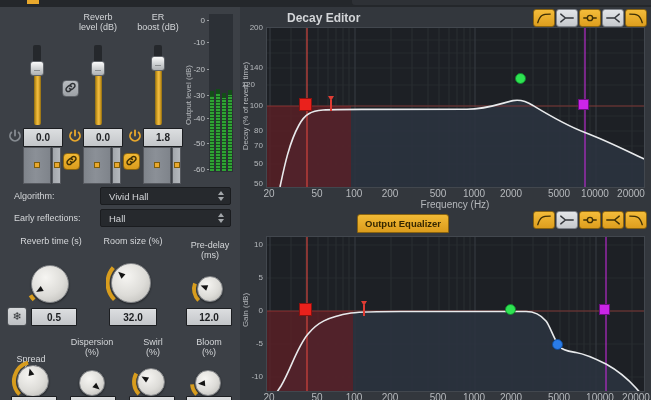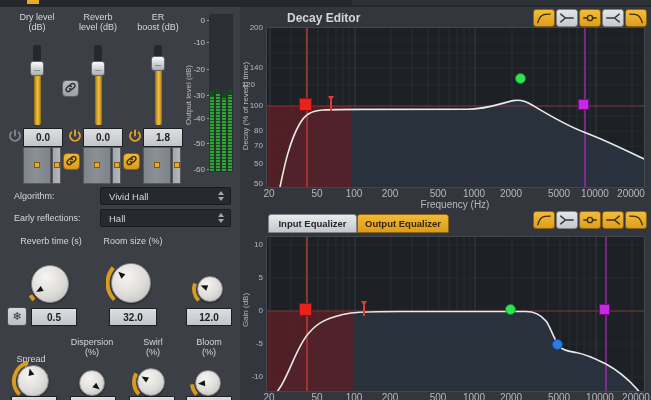--- a/index.html
+++ b/index.html
@@ -88,24 +88,20 @@
 </head>
 <body>
 
 <div id="root">
   <div class="abs" id="left-bg"></div>
   <div class="abs" id="right-bg"></div>
   <div class="abs" id="top-strip"></div>
   <div class="abs" id="top-strip-inner"></div>
   <div class="abs" id="logo-frag"></div>
 
-  <div class="abs lbl" style="left:4px;top:12px;width:66px;">
-    <span>Dry level</span><br>
-    <span>(dB)</span>
-  </div>
   <div class="abs lbl" style="left:66px;top:12px;width:64px;">
     <span>Reverb</span><br>
     <span>level (dB)</span>
   </div>
   <div class="abs lbl" style="left:126px;top:12px;width:64px;">
     <span>ER</span><br>
     <span>boost (dB)</span>
   </div>
 
   <div class="abs trk-dark" style="left:33px;top:45px;height:18px;"></div>
@@ -216,20 +212,24 @@
   <div class="abs ddl" style="left:100px;top:209px;width:131px;">
     <span>Hall</span>
     <span class="spin">
         <i class="up"></i>
         <i class="dn"></i>
       </span>
   </div>
 
   <div class="abs lbl" style="left:6px;top:236px;width:90px;">Reverb time (s)</div>
   <div class="abs lbl" style="left:88px;top:236px;width:90px;">Room size (%)</div>
+  <div class="abs lbl" style="left:180px;top:240px;width:60px;">
+    <span>Pre-delay</span><br>
+    <span>(ms)</span>
+  </div>
 
   <svg class="arc" style="left:25px;top:259px;" width="50" height="50" viewBox="-25 -25 50 50">
       <path d="M-15.9 15.9A22.5 22.5 0 0 1 -19.5 11.3"></path>
     </svg>
   <div class="abs knob" style="left:31px;top:265px;width:38px;height:38px;">
     <div class="ptr" style="transform:rotate(-120deg);">
         <i></i>
       </div>
   </div>
 
@@ -377,21 +377,20 @@
   <div class="abs xt" style="left:354px;top:188px;">100</div>
   <div class="abs xt" style="left:390px;top:188px;">200</div>
   <div class="abs xt" style="left:438px;top:188px;">500</div>
   <div class="abs xt" style="left:474px;top:188px;">1000</div>
   <div class="abs xt" style="left:511px;top:188px;">2000</div>
   <div class="abs xt" style="left:559px;top:188px;">5000</div>
   <div class="abs xt" style="left:595px;top:188px;">10000</div>
   <div class="abs xt" style="left:631px;top:188px;">20000</div>
   <div class="abs small xt" style="left:455px;top:199px;">Frequency (Hz)</div>
 
-  <div class="abs tab inactive" style="left:268px;top:214px;width:89px;">Input Equalizer</div>
   <div class="abs tab active" style="left:357px;top:214px;width:92px;">Output Equalizer</div>
 
   <div class="abs frow" style="left:533px;top:211px;">
     <div class="fbtn on">
         <svg width="18" height="14" viewBox="0 0 22 18">
           <path d="M3 15C6 5 9 4 19 4"></path>
         </svg>
       </div>
     <div class="fbtn off">
         <svg width="18" height="14" viewBox="0 0 22 18">

